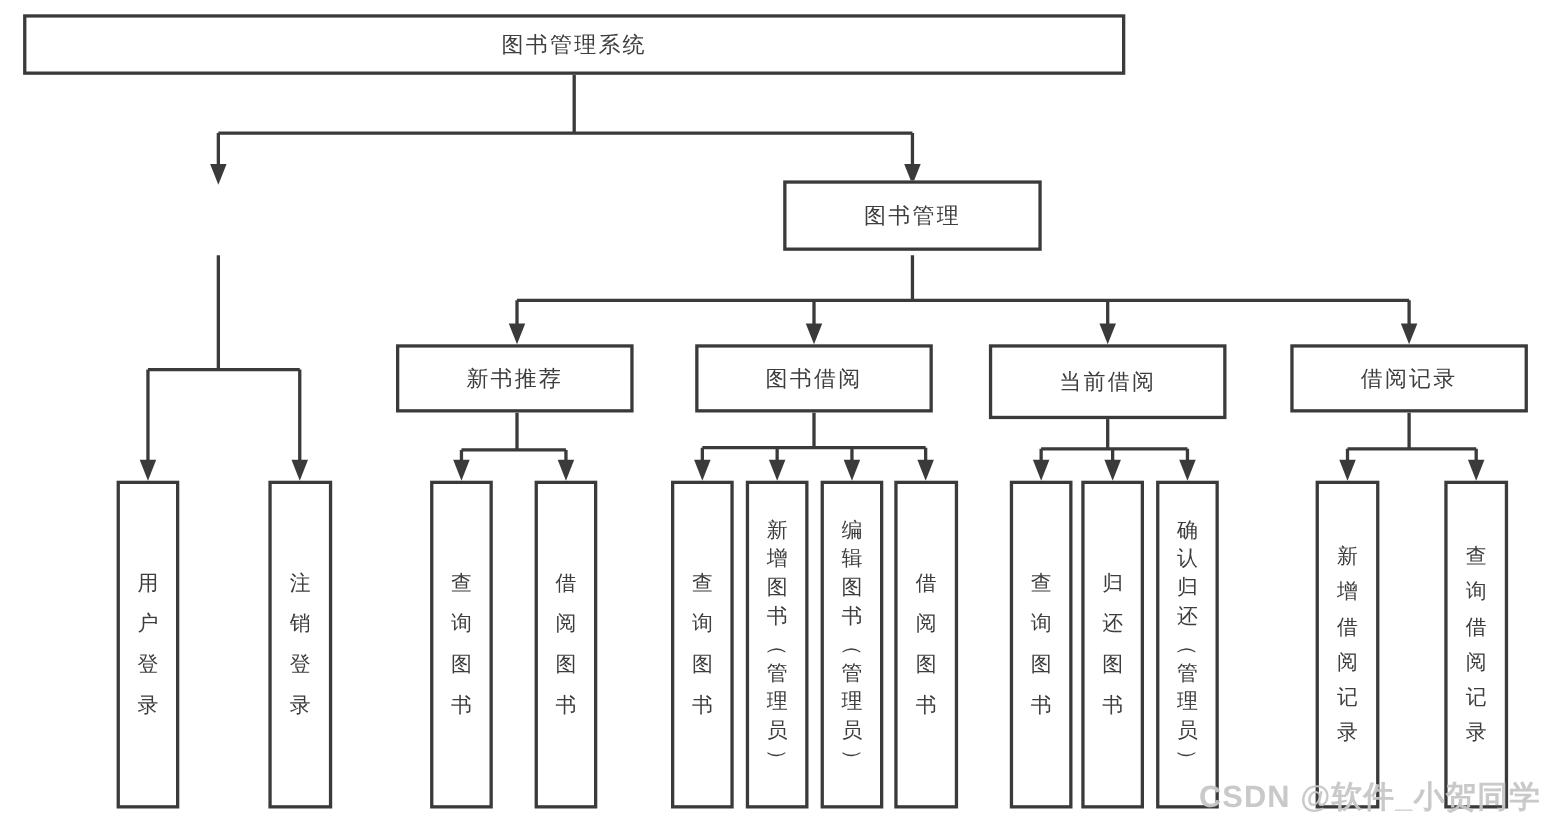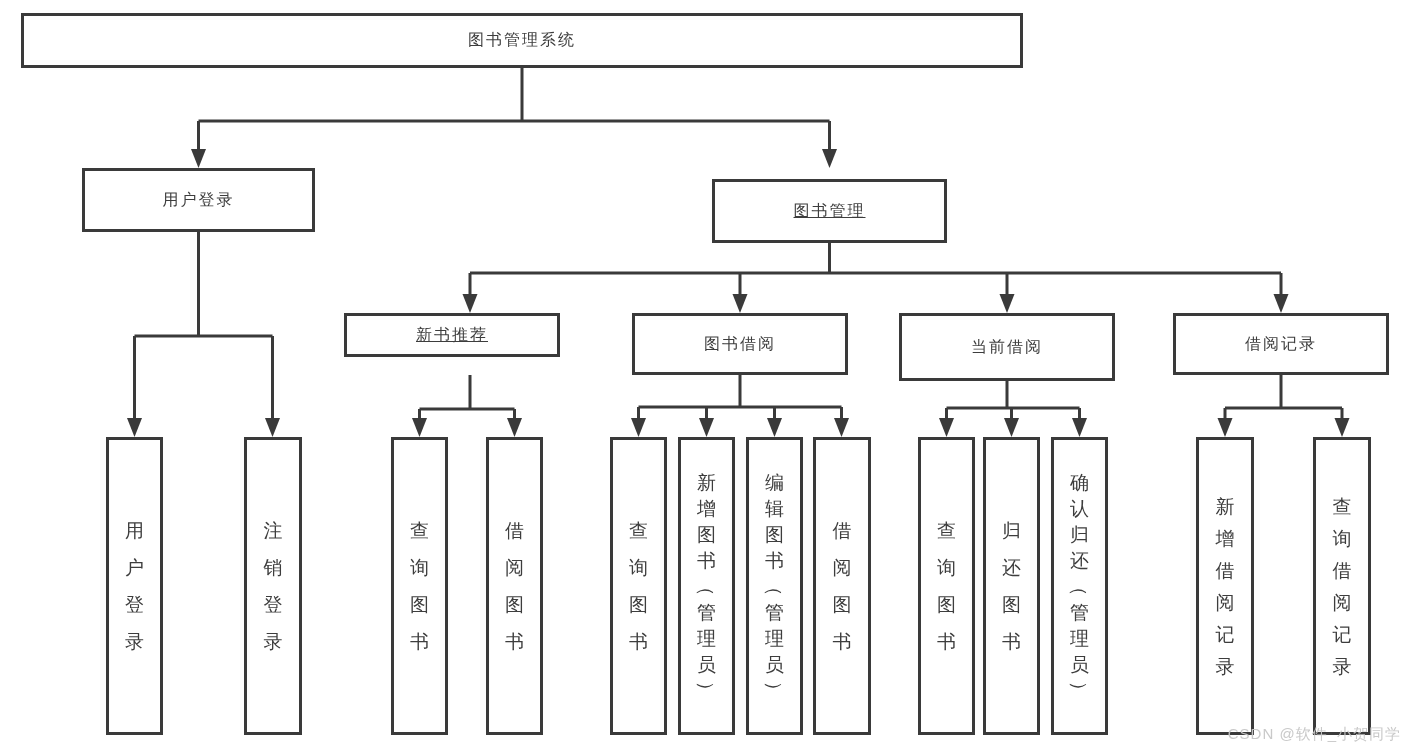--- a/index.html
+++ b/index.html
@@ -24,43 +24,43 @@
     position: absolute;
     box-sizing: border-box;
     background: #ffffff;
     border: 3px solid #3a3a3a;
     display: flex;
     align-items: center;
     justify-content: center;
     text-align: center;
   }
   .hlabel {
-    font-size: 16px;
+    font-size: 20px;
     letter-spacing: 2px;
     white-space: nowrap;
   }
   .leaf { border-width: 3px; }
   .vtext {
     display: flex;
     flex-direction: column;
     align-items: center;
     justify-content: center;
     height: 100%;
     width: 100%;
     font-size: 19px;
     line-height: 1;
   }
   .vtext span { display: block; }
   .vtext .vrot { transform: rotate(90deg); }
   .watermark {
     position: absolute;
     right: 4px;
     bottom: 3px;
-    font-size: 15px;
-    font-weight: 400;
+    font-size: 28px;
+    font-weight: 700;
     letter-spacing: 1px;
     color: rgba(198, 198, 198, 0.95);
     white-space: nowrap;
     z-index: 5;
   }
 </style>
 </head>
 <body>
 
 <div class="canvas">
@@ -112,28 +112,25 @@
       <path d="M1281 375 V408 M1225 408 H1342 M1225 408 V420 M1342 408 V420"></path>
       <polygon points="1225,437 1217.5,418 1232.5,418"></polygon>
       <polygon points="1342,437 1334.5,418 1349.5,418"></polygon>
     </g>
   </svg>
 
   <div class="node" style="left:21px; top:13px; width:1002px; height:55px;">
     <span class="hlabel">图书管理系统</span>
   </div>
 
-  <div class="node" style="left:82px; top:168px; width:233px; height:64px;">
-    <span class="hlabel">用户登录</span>
-  </div>
-  <div class="node" style="left:712px; top:179px; width:235px; height:64px;text-decoration:underline;">
+  <div class="node" style="left:712px; top:164px; width:235px; height:64px;">
     <span class="hlabel">图书管理</span>
   </div>
 
-  <div class="node" style="left:344px; top:313px; width:216px; height:44px;text-decoration:underline;">
+  <div class="node" style="left:360px; top:313px; width:216px; height:62px;">
     <span class="hlabel">新书推荐</span>
   </div>
   <div class="node" style="left:632px; top:313px; width:216px; height:62px;text-align:right;">
     <span class="hlabel">图书借阅</span>
   </div>
   <div class="node" style="left:899px; top:313px; width:216px; height:68px;">
     <span class="hlabel">当前借阅</span>
   </div>
   <div class="node" style="left:1173px; top:313px; width:216px; height:62px;">
     <span class="hlabel">借阅记录</span>

